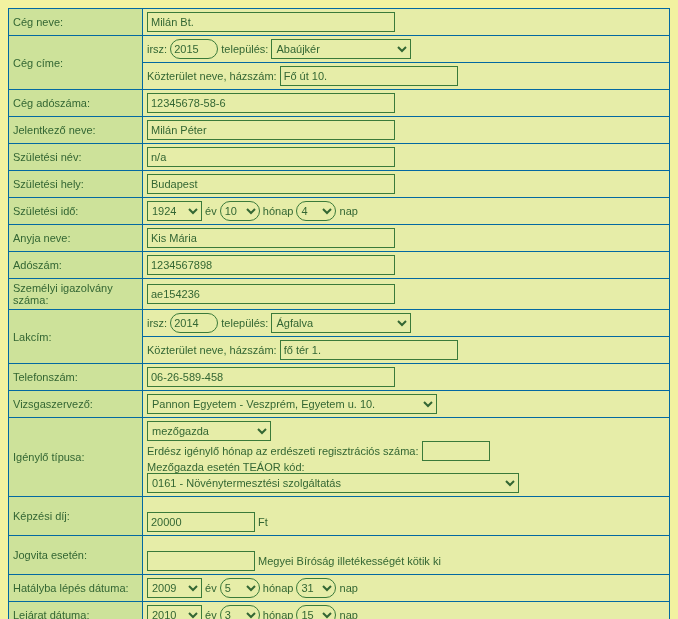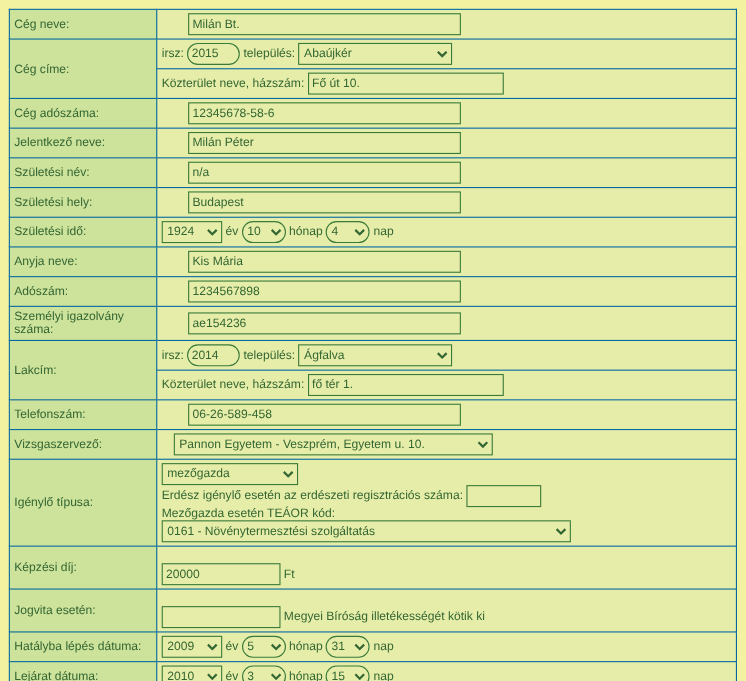--- a/index.html
+++ b/index.html
@@ -40,27 +40,27 @@
     height: 16px;
   }
   select {
     border: 1px solid #3a7a3a;
     background: #e6eda8;
     color: #336633;
     font-family: Verdana, Arial, sans-serif;
     font-size: 11px;
     height: 20px;
   }
-  .w240 { width: 240px; margin-left: 24px; }
+  .w240 { width: 240px; }
   .w170 { width: 170px; }
   .w40  { width: 40px; border-radius: 10px; }
   .w55  { width: 55px; }
   .w100 { width: 100px; margin-top: 12px; }
   .w140 { width: 140px; }
-  .w290 { width: 290px; margin-left: 11px; }
+  .w290 { width: 290px; }
   .w360 { width: 372px; }
   .w120 { width: 124px; }
   .inline-lbl { color:#336633; }
 </style>
 </head>
 <body>
 
 <table class="tbl">
 
 <tbody>
@@ -157,21 +157,21 @@
 
 <tr>
   <td class="lab">Vizsgaszervező:</td>
   <td class="val"><select class="w290"><option>Pannon Egyetem - Veszprém, Egyetem u. 10.</option></select></td>
 </tr>
 
 <tr>
   <td class="lab">Igénylő típusa:</td>
   <td class="val">
     <select class="w120"><option>mezőgazda</option></select><br>
-    <span class="inline-lbl">Erdész igénylő esetén az erdészeti regisztrációs száma:</span>
+    <span class="inline-lbl">Erdész igénylő hónap az erdészeti regisztrációs száma:</span>
     <input type="text" style="width: 60px;" value=""><br>
     <span class="inline-lbl">Mezőgazda esetén TEÁOR kód:</span><br>
     <select class="w360"><option>0161 - Növénytermesztési szolgáltatás</option></select>
   </td>
 </tr>
 
 <tr>
   <td class="lab">Képzési díj:</td>
   <td class="val">
     <input type="text" class="w100" value="20000" style="">

